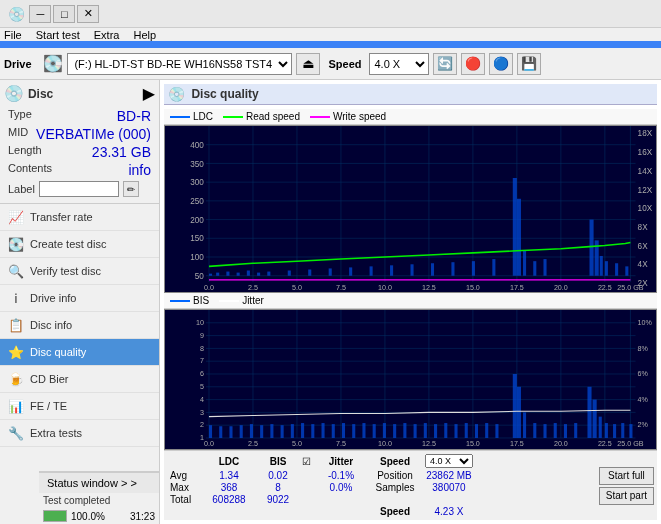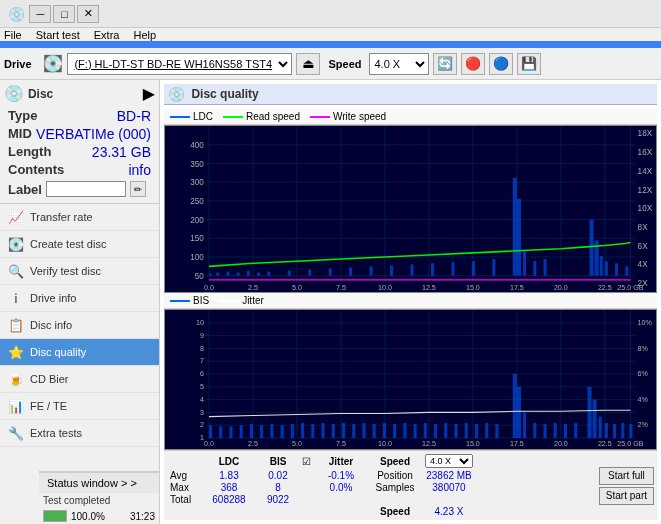--- a/index.html
+++ b/index.html
@@ -12,36 +12,36 @@
     .titlebar-btn { width: 22px; height: 18px; border: 1px solid #aaa; background: #e0e0e0; font-size: 11px; display: flex; align-items: center; justify-content: center; cursor: pointer; }
     .titlebar-btn.close { background: #e0e0e0; }
 
     
     .menubar { background: #f0f0f0; height: 20px; display: flex; align-items: center; padding: 0 4px; border-bottom: 7px solid #3b82f6; gap: 14px; }
     .menubar-item { font-size: 11px; cursor: pointer; color: #000; }
 
     
     .toolbar { background: #f0f0f0; height: 32px; display: flex; align-items: center; padding: 2px 4px; border-bottom: 1px solid #ccc; gap: 4px; }
     .toolbar-label { font-size: 11px; font-weight: bold; margin-right: 8px; }
-    .drive-select { height: 22px; font-size: 11px; min-width: 210px; border: 1px solid #888; background: white; padding: 0 2px; text-decoration: underline; }
+    .drive-select { height: 22px; font-size: 11px; min-width: 210px; border: 1px solid #888; background: white; padding: 0 2px; }
     .toolbar-icon-btn { width: 24px; height: 22px; border: 1px solid #aaa; background: #e8e8e8; display: flex; align-items: center; justify-content: center; cursor: pointer; font-size: 13px; }
     .speed-label { font-size: 11px; font-weight: bold; margin: 0 4px; }
     .speed-select { height: 22px; font-size: 11px; width: 60px; border: 1px solid #888; background: white; }
 
     
     .main { display: flex; height: calc(524px - 80px); }
 
     
     .sidebar { width: 160px; background: #f0f0f0; border-right: 1px solid #ccc; display: flex; flex-direction: column; }
     .disc-section { padding: 4px; border-bottom: 1px solid #ccc; }
     .disc-header { display: flex; align-items: center; gap: 4px; margin-bottom: 4px; }
     .disc-header-icon { font-size: 16px; color: #555; }
     .disc-header-label { font-size: 12px; font-weight: bold; color: #333; }
     .disc-row { display: flex; justify-content: space-between; padding: 1px 4px; }
-    .disc-row-label { color: #333; font-size: 13px; font-weight: bold; }
+    .disc-row-label { color: #333; font-size: 11px; }
     .disc-row-value { color: #0000cc; font-size: 14px; }
     .disc-label-row { display: flex; align-items: center; gap: 4px; padding: 2px 4px; }
     .disc-label-input { border: 1px solid #888; height: 16px; width: 80px; font-size: 10px; }
     .disc-label-btn { width: 16px; height: 16px; border: 1px solid #aaa; background: #e8e8e8; font-size: 10px; display: flex; align-items: center; justify-content: center; cursor: pointer; }
 
     .sidebar-nav { flex: 1; overflow: hidden; }
     .nav-item { display: flex; align-items: center; gap: 6px; padding: 5px 8px; cursor: pointer; color: #333; font-size: 11px; border-bottom: 1px solid #e0e0e0; }
     .nav-item.active { background: #4a90d9; color: white; }
     .nav-item-icon { width: 16px; height: 16px; display: flex; align-items: center; justify-content: center; font-size: 13px; }
 
@@ -472,21 +472,21 @@
           <span style="width:50px; text-align:center; font-weight:bold;">Speed</span>
           <span style="width:50px; text-align:center;">
             <select style="font-size:9px; width:48px;">
               <option>4.0 X</option>
             </select>
           </span>
         </div>
 
         <div style="display:flex; gap:4px; align-items:center; margin-bottom:1px;">
           <span style="width:30px;">Avg</span>
-          <span class="blue-val" style="width:50px; text-align:center;">1.83</span>
+          <span class="blue-val" style="width:50px; text-align:center;">1.34</span>
           <span class="blue-val" style="width:40px; text-align:center;">0.02</span>
           <span style="width:10px;"></span>
           <span class="blue-val" style="width:50px; text-align:center;">-0.1%</span>
           <span style="width:50px; text-align:center;">Position</span>
           <span class="blue-val" style="width:50px; text-align:center;">23862 MB</span>
         </div>
 
         <div style="display:flex; gap:4px; align-items:center; margin-bottom:1px;">
           <span style="width:30px;">Max</span>
           <span class="blue-val" style="width:50px; text-align:center;">368</span>

